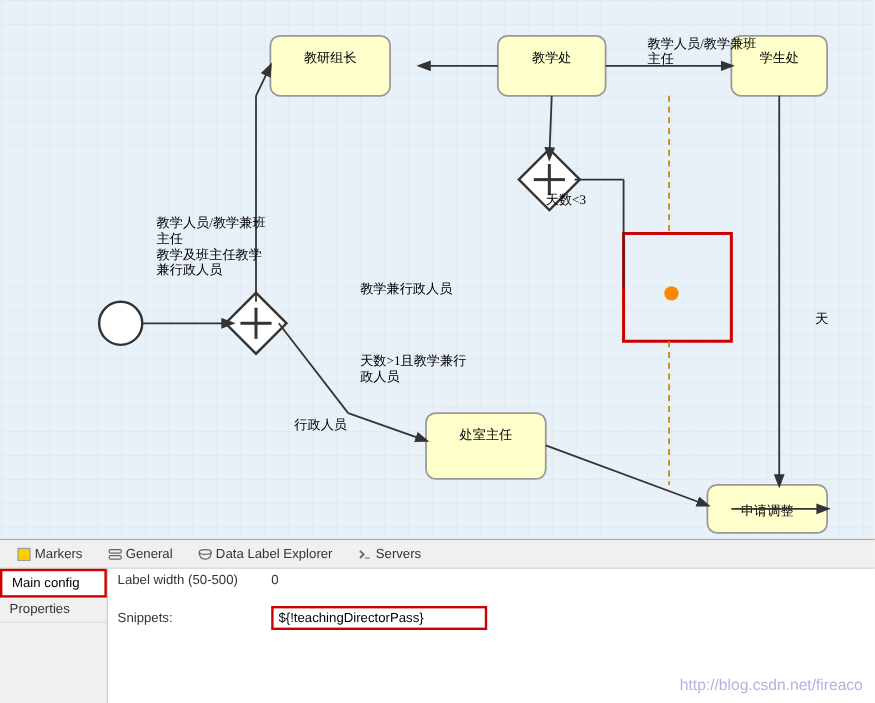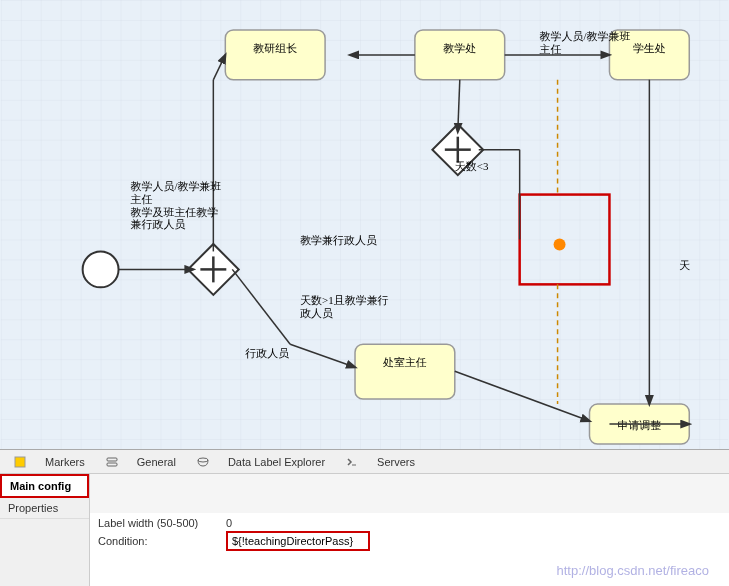--- a/index.html
+++ b/index.html
@@ -31,21 +31,21 @@
       height: 24px;
       background: #f0f0f0;
       border-bottom: 1px solid #ccc;
       padding: 0 4px;
       gap: 2px;
     }
 
     .tab-item {
       display: flex;
       align-items: center;
-      gap: 18px;
+      gap: 2px;
       padding: 2px 8px;
       height: 22px;
       cursor: pointer;
       font-size: 11px;
       color: #333;
       border: 1px solid transparent;
       border-radius: 2px 2px 0 0;
     }
 
     .tab-item.active {
@@ -84,33 +84,32 @@
       cursor: pointer;
       border: none;
       background: transparent;
       text-align: left;
       border-bottom: 1px solid #ddd;
     }
 
     .sidebar-btn.active {
       background: #fff;
       border: 2px solid #cc0000;
-      font-weight: bold;
+      font-weight: normal;
       color: #000;
     }
 
     
     #props-main {
       flex: 1;
       background: #fff;
       padding: 4px 8px;
       display: flex;
       flex-direction: column;
-      gap: 2px;
-      margin-top: 39px;
+      gap: 15px;
     }
 
     .prop-row {
       display: flex;
       align-items: center;
       gap: 8px;
     }
 
     .prop-label {
       font-size: 11px;
@@ -120,29 +119,29 @@
 
     .prop-value {
       font-size: 11px;
       color: #333;
     }
 
     .prop-input {
       border: 2px solid #cc0000;
       padding: 2px 4px;
       font-size: 11px;
-      width: 144px;
+      width: 180px;
       background: #fff;
     }
 
     .watermark {
       font-size: 13px;
       color: rgba(100,100,200,0.5);
       position: absolute;
-      right: 20px;
+      right: 10px;
       bottom: 8px;
       pointer-events: none;
     }
 
     
     .diagram-svg {
       width: 100%;
       height: 100%;
     }
 
@@ -315,19 +314,19 @@
     </div>
 
     <div id="props-main">
 
       <div class="prop-row">
         <span class="prop-label">Label width (50-500)</span>
         <span class="prop-value">0</span>
       </div>
 
       <div class="prop-row">
-        <span class="prop-label">Condition:</span>
+        <span class="prop-label">Snippets:</span>
         <input class="prop-input" type="text" value="${!teachingDirectorPass}" style="">
         <span class="watermark">http://blog.csdn.net/fireaco</span>
       </div>
     </div>
   </div>
 </div>
 
 </body></html>

